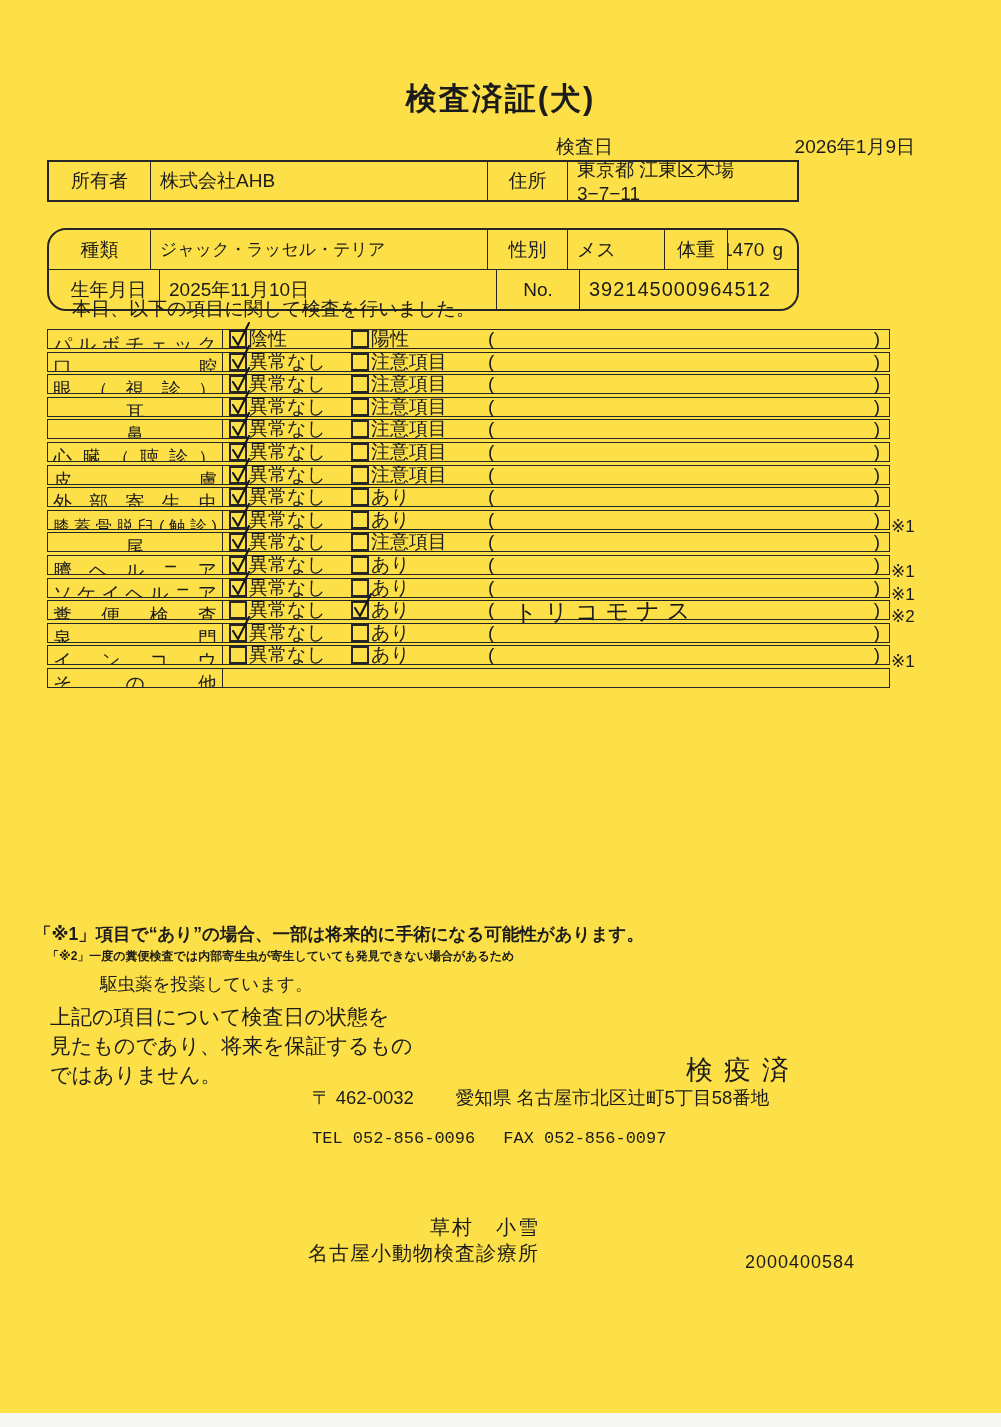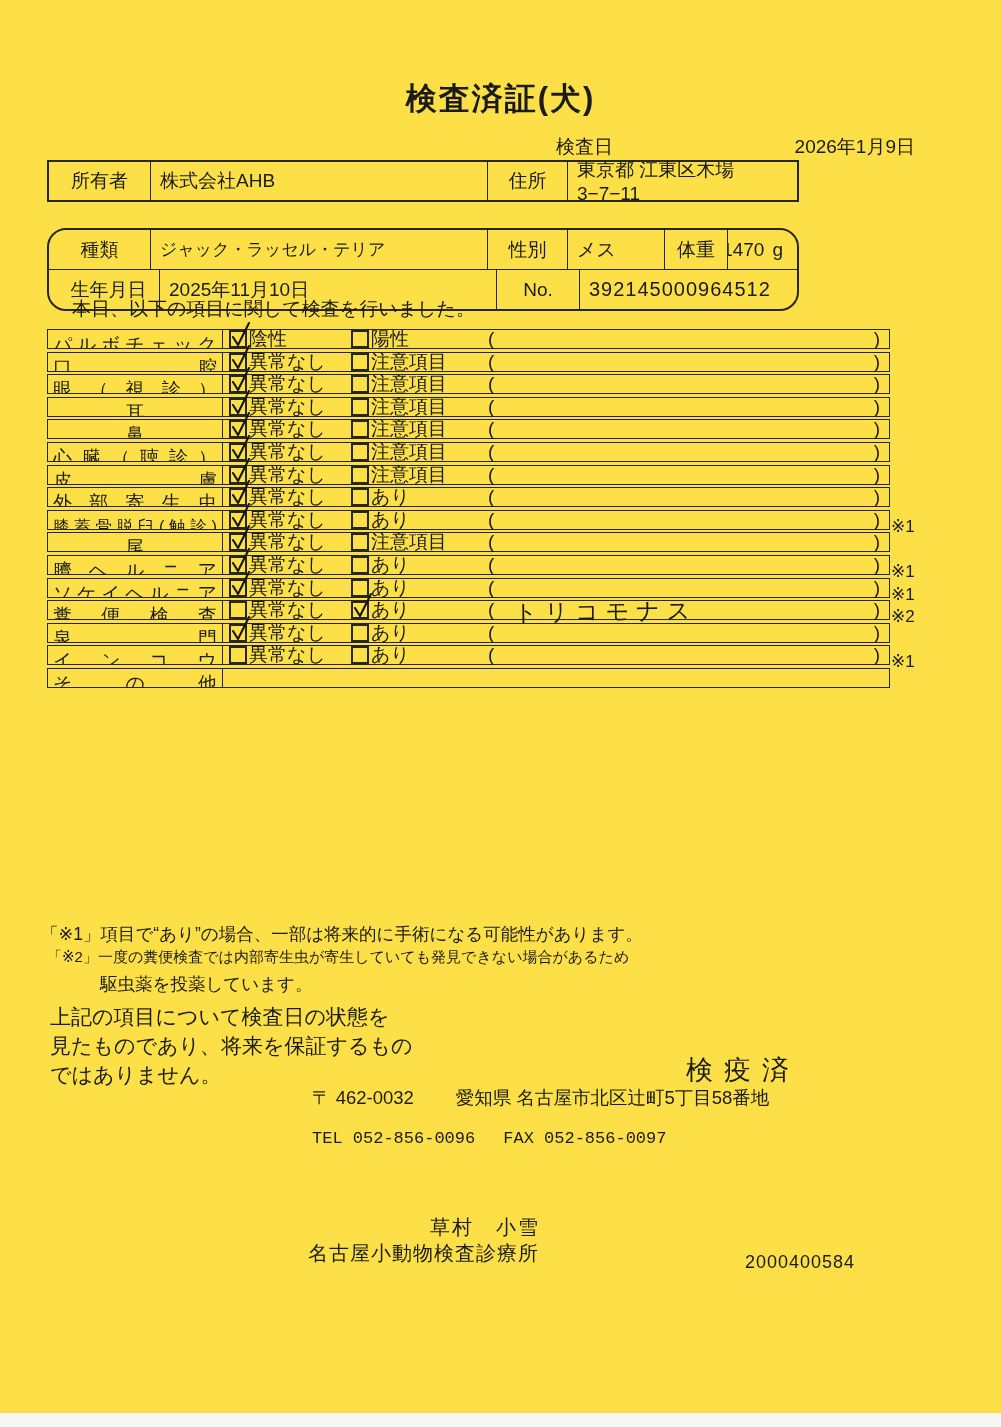--- a/index.html
+++ b/index.html
@@ -48,22 +48,22 @@
   .cb{position:relative;width:14px;height:14px;border:2px solid #262626;display:inline-block;
       margin-right:2px;flex:0 0 14px;}
   .tick{display:none;position:absolute;left:-1px;top:-11px;width:20px;height:28px;overflow:visible;}
   .tick path{fill:none;stroke:#161616;stroke-width:2.1;stroke-linecap:round;stroke-linejoin:round;}
   .cb[data-checked="true"] .tick{display:block;}
   .pz{flex:1;display:flex;align-items:center;padding-right:9px;font-size:19px;}
   .hand{flex:1;margin-left:20px;font-size:23px;letter-spacing:7px;font-weight:400;
         transform:rotate(-0.8deg);white-space:nowrap;overflow:visible;}
   .rmark{position:absolute;right:-36px;top:5px;font-size:17px;font-weight:500;width:34px;}
   
-  .fn1{position:absolute;top:922px;left:41px;font-size:17.5px;font-weight:400;text-align:right;}
-  .fn2{position:absolute;top:948px;left:47px;font-size:15px;font-weight:400;}
+  .fn1{position:absolute;top:922px;left:34px;font-size:17.5px;font-weight:700;text-align:right;}
+  .fn2{position:absolute;top:948px;left:47px;font-size:12px;font-weight:700;}
   .fn2b{position:absolute;top:972px;left:100px;font-size:17.5px;font-weight:500;}
   
   .disc{position:absolute;top:1002px;left:50px;font-size:21px;font-weight:500;line-height:29px;}
   .stamp{position:absolute;top:1040px;left:686px;font-size:27px;font-weight:500;letter-spacing:11px;margin-top:12px;}
   
   .postal{position:absolute;top:1085px;left:312px;font-size:18.5px;font-weight:500;display:flex;gap:42px;}
   .telfax{position:absolute;top:1129px;left:312px;font-size:17px;font-weight:500;display:flex;gap:28px;
           font-family:"Liberation Mono","DejaVu Sans Mono","Liberation Sans",monospace;}
   .clinic{position:absolute;top:1240px;left:308px;font-size:20px;font-weight:500;letter-spacing:1px;}
   .vet{position:absolute;top:1214px;left:430px;font-size:20px;font-weight:500;letter-spacing:2px;}

